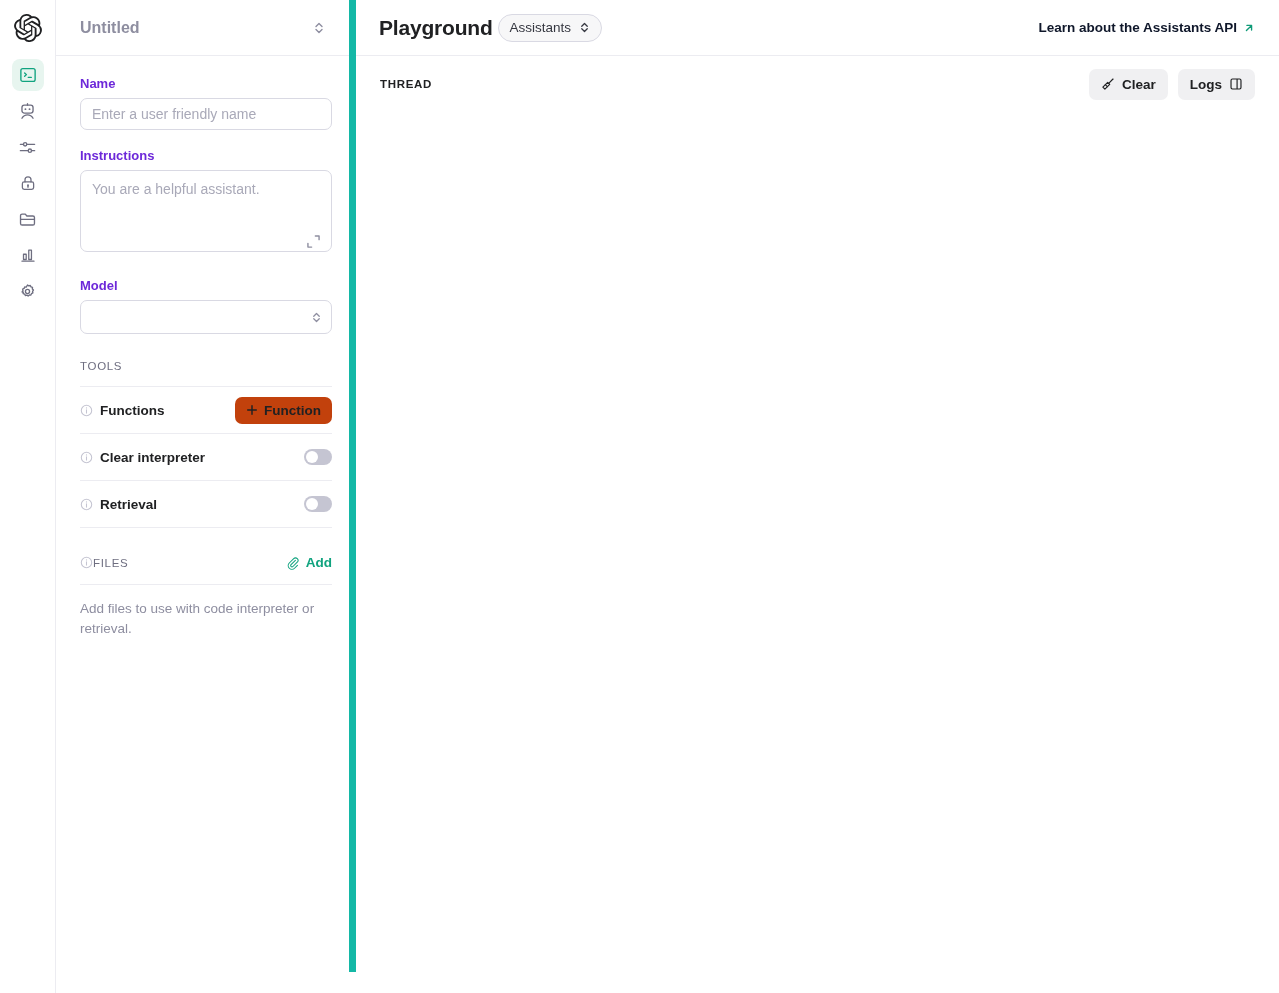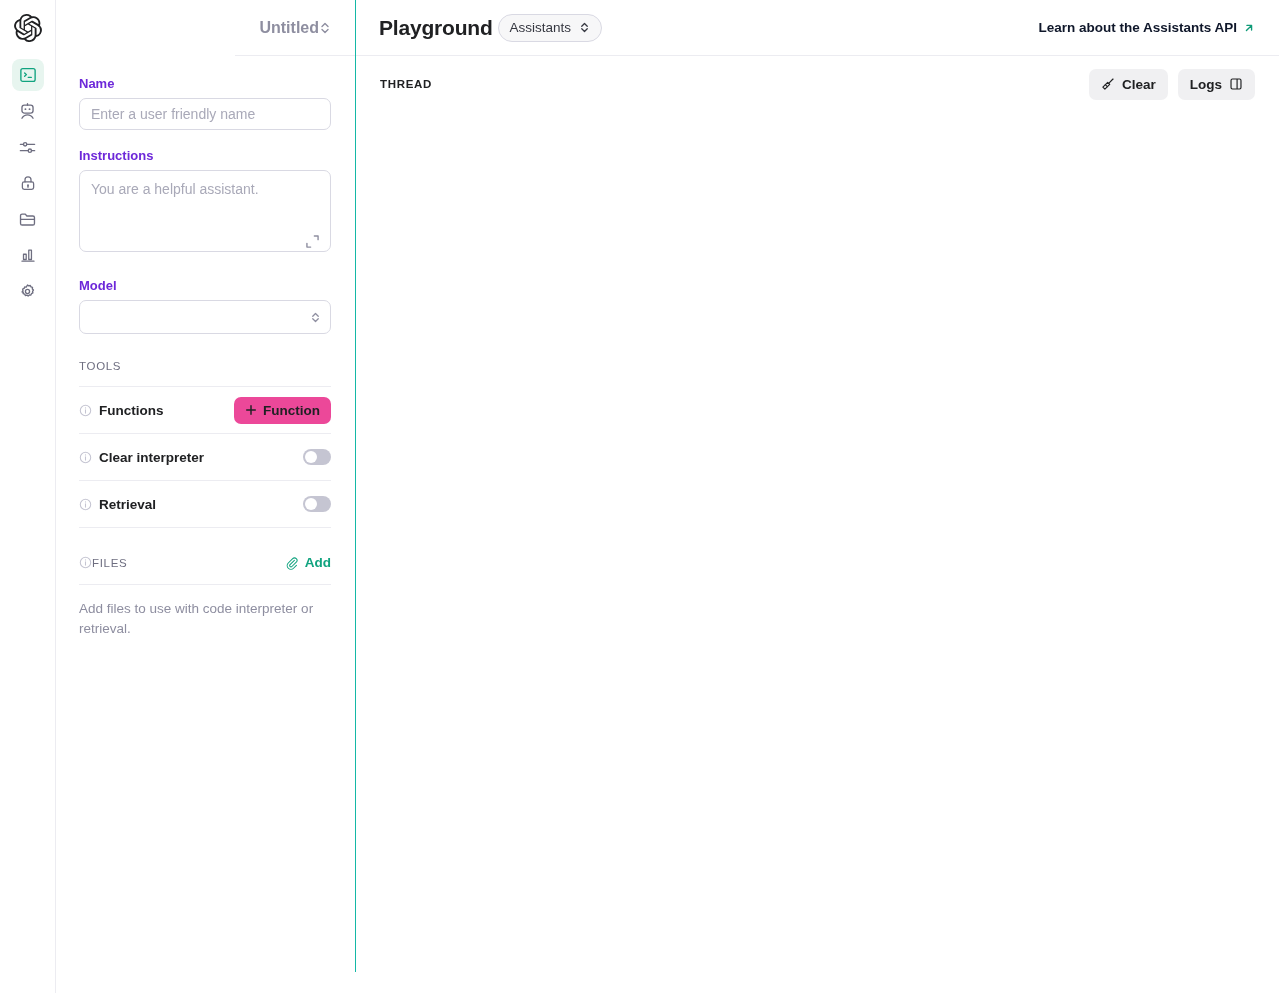--- a/index.html
+++ b/index.html
@@ -31,22 +31,22 @@
     border-radius: 8px;
     display: flex; align-items: center; justify-content: center;
     color: #6e6e80; cursor: pointer;
   }
   .rail-item.active { background: #e7f5ef; color: #10a37f; }
 
   
   .panel {
     width: 300px; flex: 0 0 300px; height: 972px;
     background: #ffffff;
-    border-right: 1px solid #14b8a6;
-    display: flex; flex-direction: column; align-items: flex-end;
+    border-right: 7px solid #14b8a6;
+    display: flex; flex-direction: column;
   }
   .panel-head {
     height: 56px; flex: 0 0 56px;
     border-bottom: 1px solid #ececf1;
     display: flex; align-items: center;
     padding: 0 24px;
   }
   .panel-head-title {
     font-size: 16px; font-weight: 600; color: #8e8ea0;
     flex: 1 1 auto;
@@ -108,21 +108,21 @@
     width: 252px; height: 47px;
     display: flex; align-items: center;
     border-bottom: 1px solid #ececf1;
   }
   .tool-row .info { margin-right: 7px; }
   .tool-name {
     font-size: 13.5px; font-weight: 700; color: #202123;
     flex: 1 1 auto;
   }
   .pill-btn {
-    background: #ec4899; border: none; border-radius: 7px;
+    background: #c2410c; border: none; border-radius: 7px;
     height: 27px; padding: 0 11px;
     display: inline-flex; align-items: center; gap: 6px;
     font-family: "Liberation Sans", sans-serif;
     font-size: 13.5px; font-weight: 600; color: #202123;
     cursor: pointer;
   }
   .toggle {
     width: 28px; height: 16px; border-radius: 10px;
     background: #c5c5d2; position: relative; cursor: pointer;
     flex: 0 0 28px;

